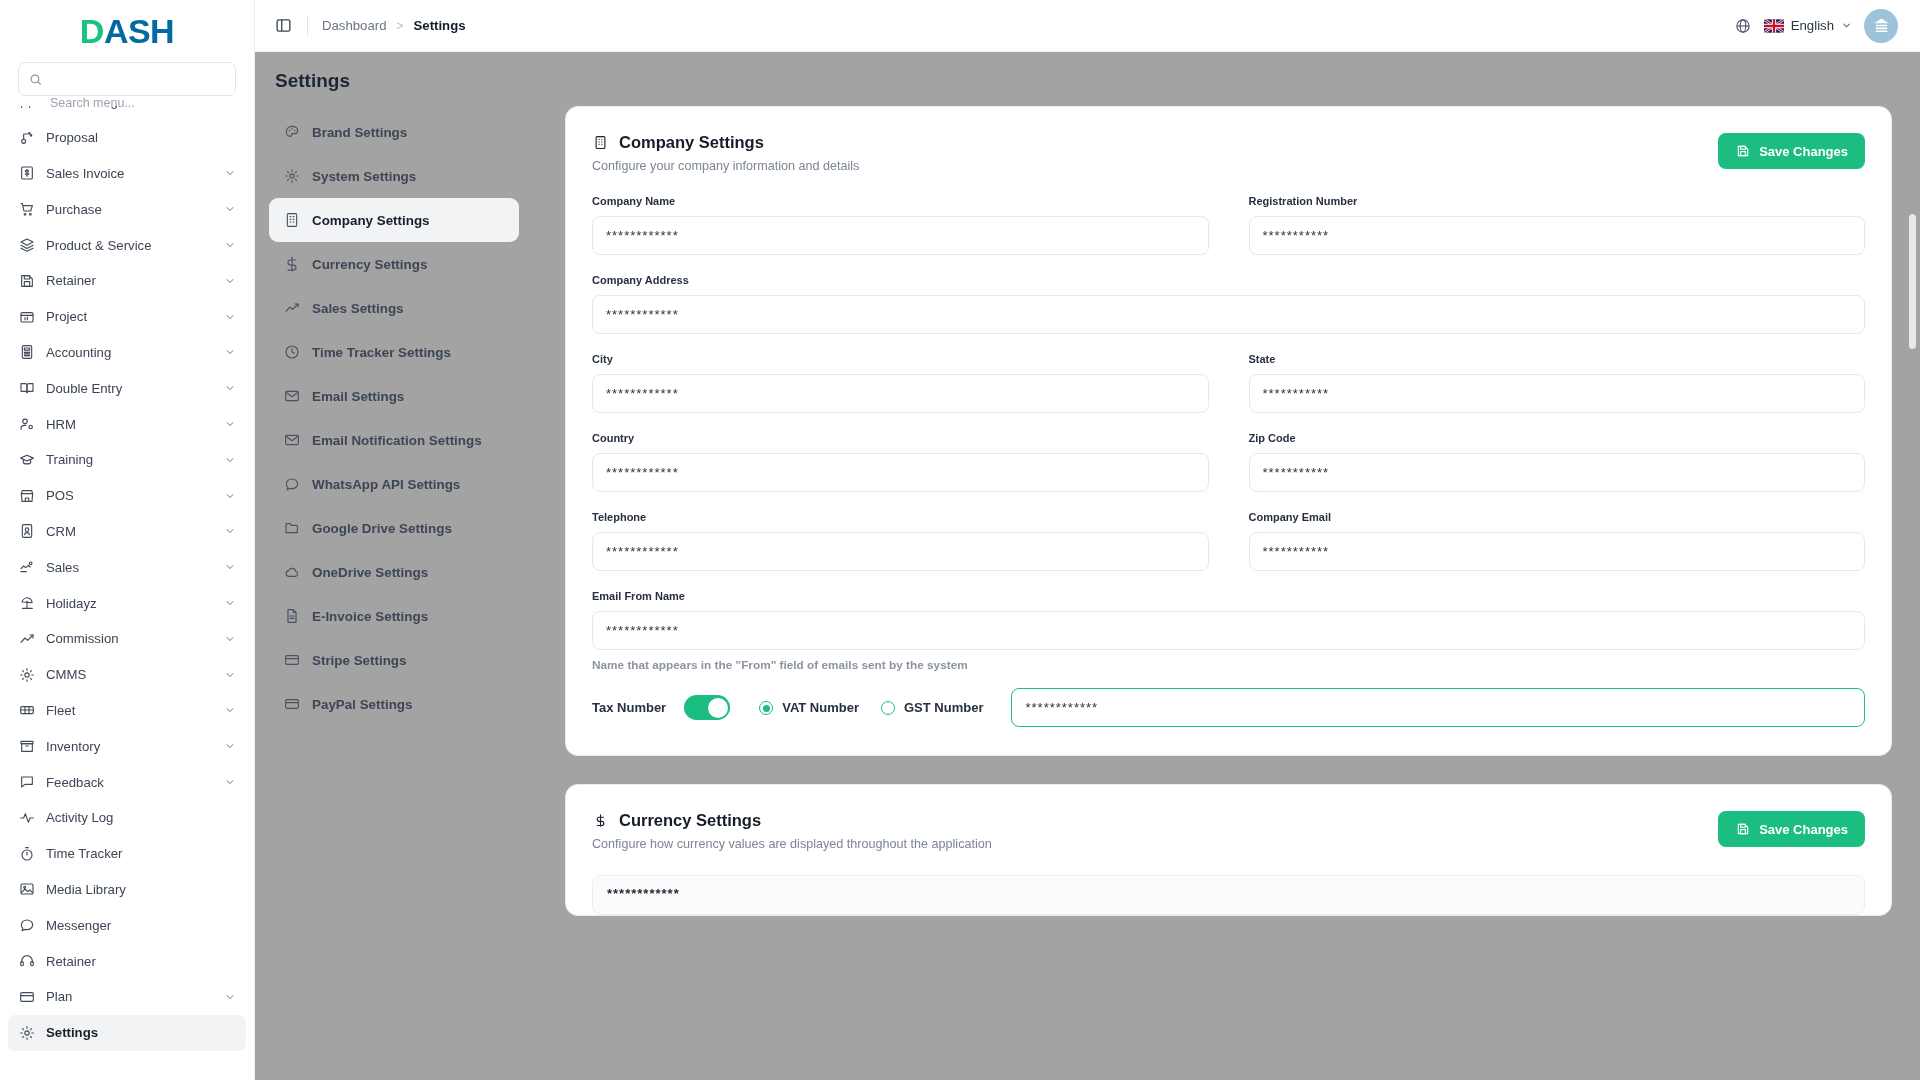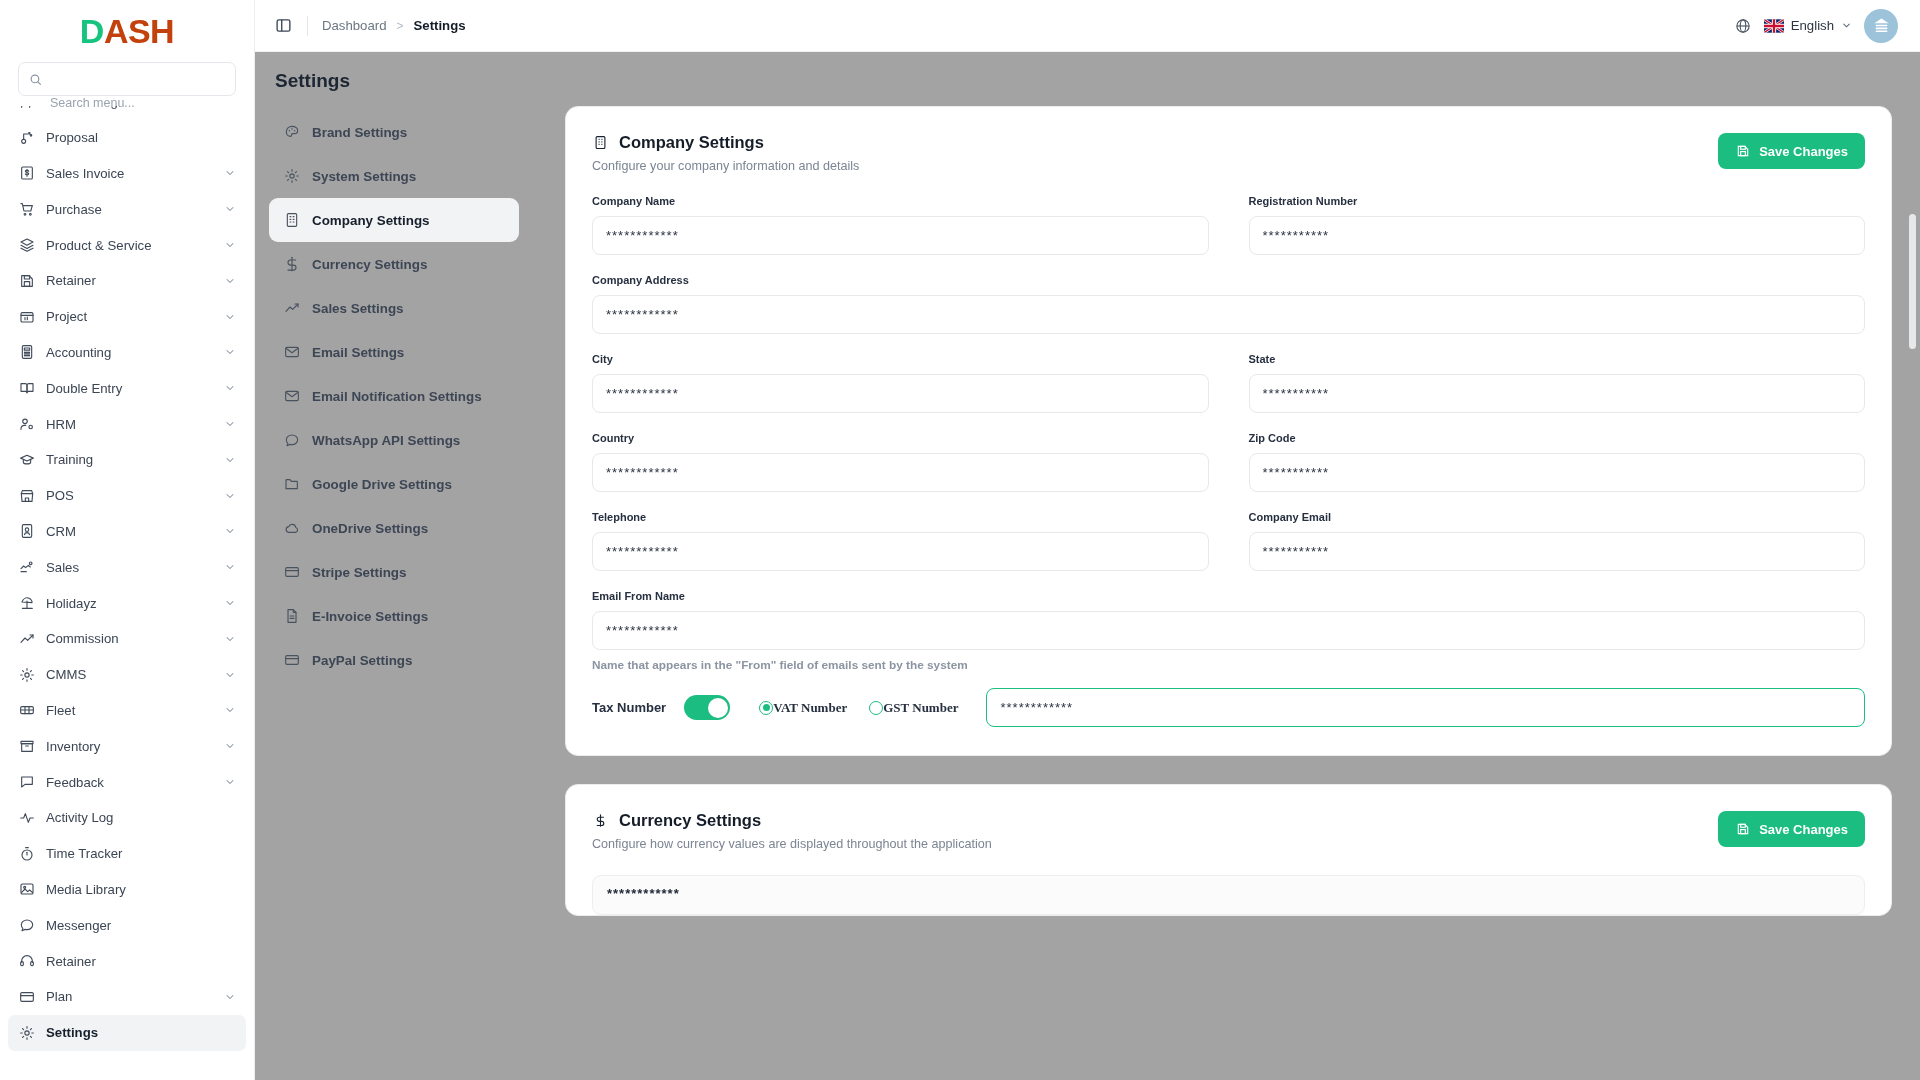--- a/index.html
+++ b/index.html
@@ -15,21 +15,21 @@
   .sidebar {
     width: 255px; min-width: 255px; height: 1080px;
     background: #ffffff;
     border-right: 1px solid #eceef1;
     display: flex; flex-direction: column;
     position: relative;
   }
   .logo-wrap { height: 62px; display: flex; align-items: center; justify-content: center; }
   .logo { font-size: 34px; font-weight: 800; letter-spacing: -0.5px; display: flex; align-items: center; }
   .logo .d { color: #16c47f; }
-  .logo .rest { color: #c2410c; }
+  .logo .rest { color: #0369a1; }
   .search-wrap { padding: 0 18px 10px 18px; }
   .search-box {
     height: 34px; border: 1px solid #e4e7ec; border-radius: 7px;
     display: flex; align-items: center; gap: 8px; padding: 0 10px;
     background: #fff;
   }
   .search-box input {
     border: none; outline: none; font-size: 12.5px; color: #606b7a;
     font-family: "Liberation Sans", sans-serif; width: 100%; background: transparent; margin-top: 47px;
   }
@@ -119,21 +119,21 @@
   }
   .hint { font-size: 11.8px; color: #8b94a1; margin-top: 8px; font-weight: bold; }
 
   .tax-row { display: flex; align-items: center; gap: 0; margin-top: 10px; }
   .tax-label { font-size: 13px; font-weight: 700; color: #273040; margin-right: 18px; }
   .toggle {
     width: 46px; height: 25px; border-radius: 13px; background: #1bbd80;
     position: relative; cursor: pointer; flex: 0 0 46px; margin-right: 29px;
   }
   .toggle .knob { position: absolute; top: 2.5px; right: 2.5px; width: 20px; height: 20px; border-radius: 50%; background: #fff; }
-  .radio-opt { display: flex; align-items: center; margin-right: 22px; cursor: pointer; font-family: Liberation Serif, serif; }
+  .radio-opt { display: flex; align-items: flex-end; gap: 9px; margin-right: 22px; cursor: pointer; }
   .radio {
     width: 14px; height: 14px; border-radius: 50%; border: 1.6px solid #1bbd80;
     display: flex; align-items: center; justify-content: center; flex:0 0 14px;
   }
   .radio.off { border-color: #1bbd80; }
   .radio .dot { width: 7px; height: 7px; border-radius: 50%; background: #1bbd80; }
   .radio-opt .rl { font-size: 13px; font-weight: 700; color: #273040; white-space: nowrap; }
   .tax-input {
     flex: 1; height: 39px; border: 1.6px solid #1bbd80; border-radius: 8px;
     padding: 0 13px; font-size: 13px; color: #2b3442; outline: none;
@@ -652,20 +652,29 @@
                 <svg width="16" height="16" viewBox="0 0 24 24" fill="none" stroke="currentColor" stroke-width="1.7" stroke-linecap="round" stroke-linejoin="round">
                   <polyline points="3 17 9 10.5 13 14 21 6"></polyline>
                   <polyline points="16.5 6 21 6 21 10.5"></polyline>
                 </svg>
               </span>
               <span>Sales Settings</span>
             </div>
             <div class="snav-item">
               <span class="ico">
                 <svg width="16" height="16" viewBox="0 0 24 24" fill="none" stroke="currentColor" stroke-width="1.7" stroke-linecap="round" stroke-linejoin="round">
+                  <circle cx="12" cy="12" r="9"></circle>
+                  <polyline points="12 6.8 12 12 15.6 14"></polyline>
+                </svg>
+              </span>
+              <span>Time Tracker Settings</span>
+            </div>
+            <div class="snav-item">
+              <span class="ico">
+                <svg width="16" height="16" viewBox="0 0 24 24" fill="none" stroke="currentColor" stroke-width="1.7" stroke-linecap="round" stroke-linejoin="round">
                   <rect x="2.5" y="5" width="19" height="14" rx="2"></rect>
                   <polyline points="3 6.5 12 13 21 6.5"></polyline>
                 </svg>
               </span>
               <span>Email Settings</span>
             </div>
             <div class="snav-item">
               <span class="ico">
                 <svg width="16" height="16" viewBox="0 0 24 24" fill="none" stroke="currentColor" stroke-width="1.7" stroke-linecap="round" stroke-linejoin="round">
                   <rect x="2.5" y="5" width="19" height="14" rx="2"></rect>
@@ -690,40 +699,40 @@
               </span>
               <span>Google Drive Settings</span>
             </div>
             <div class="snav-item">
               <span class="ico">
                 <svg width="16" height="16" viewBox="0 0 24 24" fill="none" stroke="currentColor" stroke-width="1.7" stroke-linecap="round" stroke-linejoin="round">
                   <path d="M6.8 18.5A4.3 4.3 0 0 1 7 10a5.6 5.6 0 0 1 10.7 1.3 3.7 3.7 0 0 1-.5 7.2z"></path>
                 </svg>
               </span>
               <span>OneDrive Settings</span>
-            </div>
-            <div class="snav-item">
-              <span class="ico">
-                <svg width="16" height="16" viewBox="0 0 24 24" fill="none" stroke="currentColor" stroke-width="1.7" stroke-linecap="round" stroke-linejoin="round">
-                  <rect x="2.5" y="5.5" width="19" height="13" rx="2"></rect>
-                  <line x1="2.5" y1="10" x2="21.5" y2="10"></line>
-                </svg>
-              </span>
-              <span>Stripe Settings</span>
             </div>
             <div class="snav-item">
               <span class="ico">
                 <svg width="16" height="16" viewBox="0 0 24 24" fill="none" stroke="currentColor" stroke-width="1.7" stroke-linecap="round" stroke-linejoin="round">
                   <path d="M6 2.5h8l4 4v15H6z"></path>
                   <polyline points="14 2.5 14 6.5 18 6.5"></polyline>
                   <line x1="9" y1="12" x2="15" y2="12"></line>
                   <line x1="9" y1="15.5" x2="15" y2="15.5"></line>
                 </svg>
               </span>
               <span>E-Invoice Settings</span>
+            </div>
+            <div class="snav-item">
+              <span class="ico">
+                <svg width="16" height="16" viewBox="0 0 24 24" fill="none" stroke="currentColor" stroke-width="1.7" stroke-linecap="round" stroke-linejoin="round">
+                  <rect x="2.5" y="5.5" width="19" height="13" rx="2"></rect>
+                  <line x1="2.5" y1="10" x2="21.5" y2="10"></line>
+                </svg>
+              </span>
+              <span>Stripe Settings</span>
             </div>
             <div class="snav-item">
               <span class="ico">
                 <svg width="16" height="16" viewBox="0 0 24 24" fill="none" stroke="currentColor" stroke-width="1.7" stroke-linecap="round" stroke-linejoin="round">
                   <rect x="2.5" y="5.5" width="19" height="13" rx="2"></rect>
                   <line x1="2.5" y1="10" x2="21.5" y2="10"></line>
                 </svg>
               </span>
               <span>PayPal Settings</span>
             </div>

